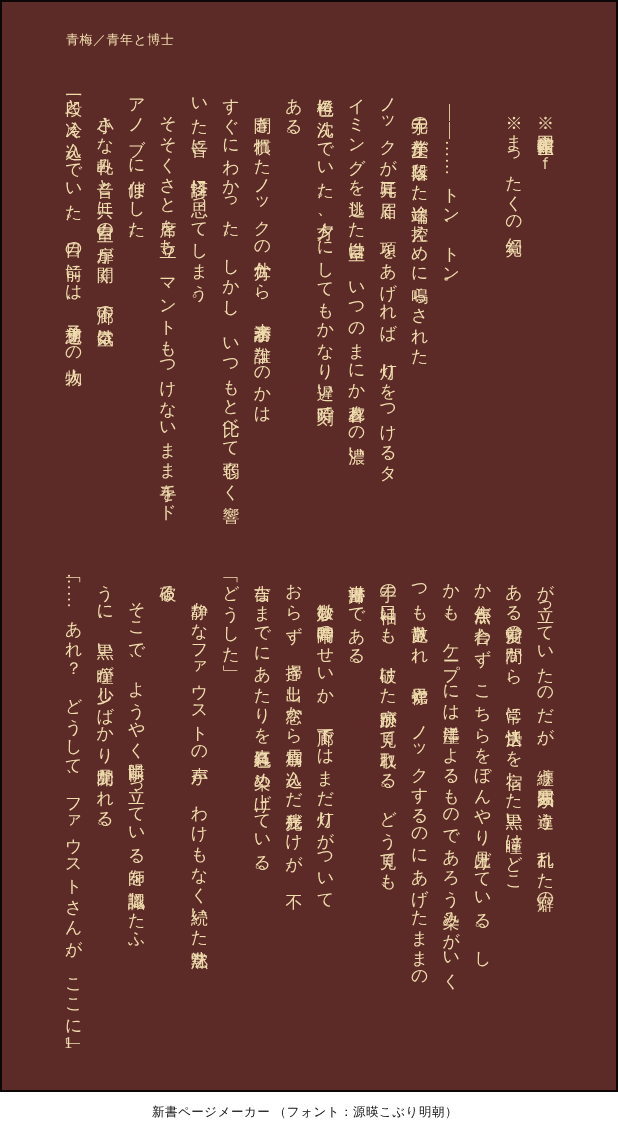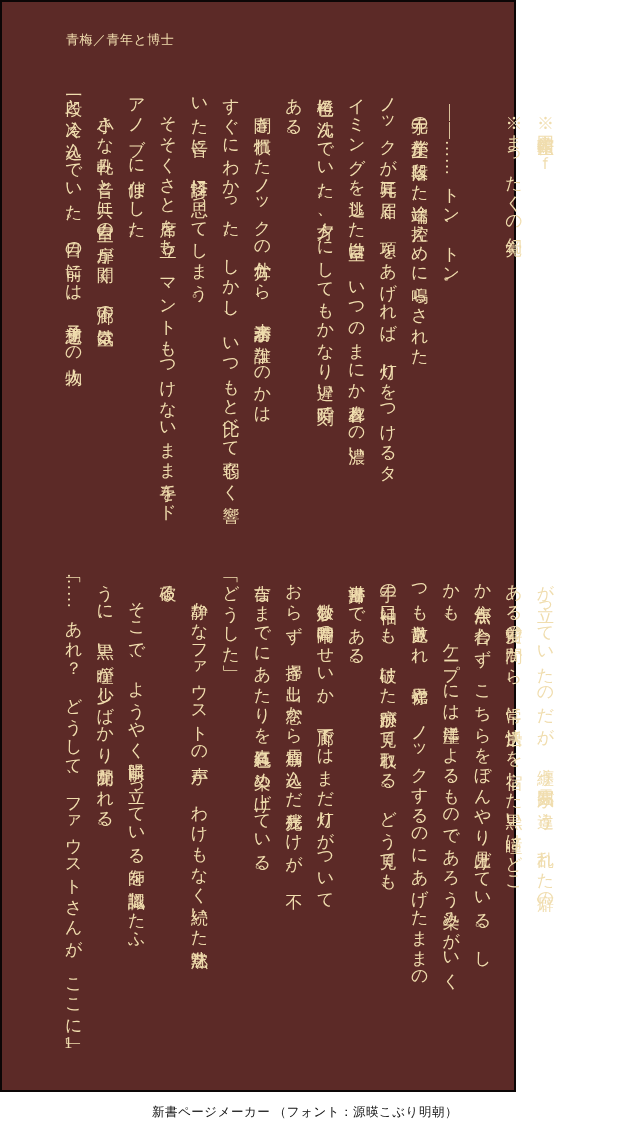--- a/index.html
+++ b/index.html
@@ -5,21 +5,21 @@
     * { margin: 0; padding: 0; box-sizing: border-box; }
     html, body {
       width: 618px; height: 1132px;
       background: #ffffff;
       font-family: "Liberation Serif", "DejaVu Serif", serif;
     }
     body { position: relative; overflow: hidden; }
 
     .page {
       position: absolute; left: 0; top: 0;
-      width: 516px; height: 1092px;
+      width: 618px; height: 1092px;
       background: #5c2a27;
       border: 2px solid #0c0606;
     }
 
     .header {
       position: absolute; left: 64px; top: 29px;
       font-size: 13px; letter-spacing: 0.5px;
       color: #f0ddae;
     }
 

